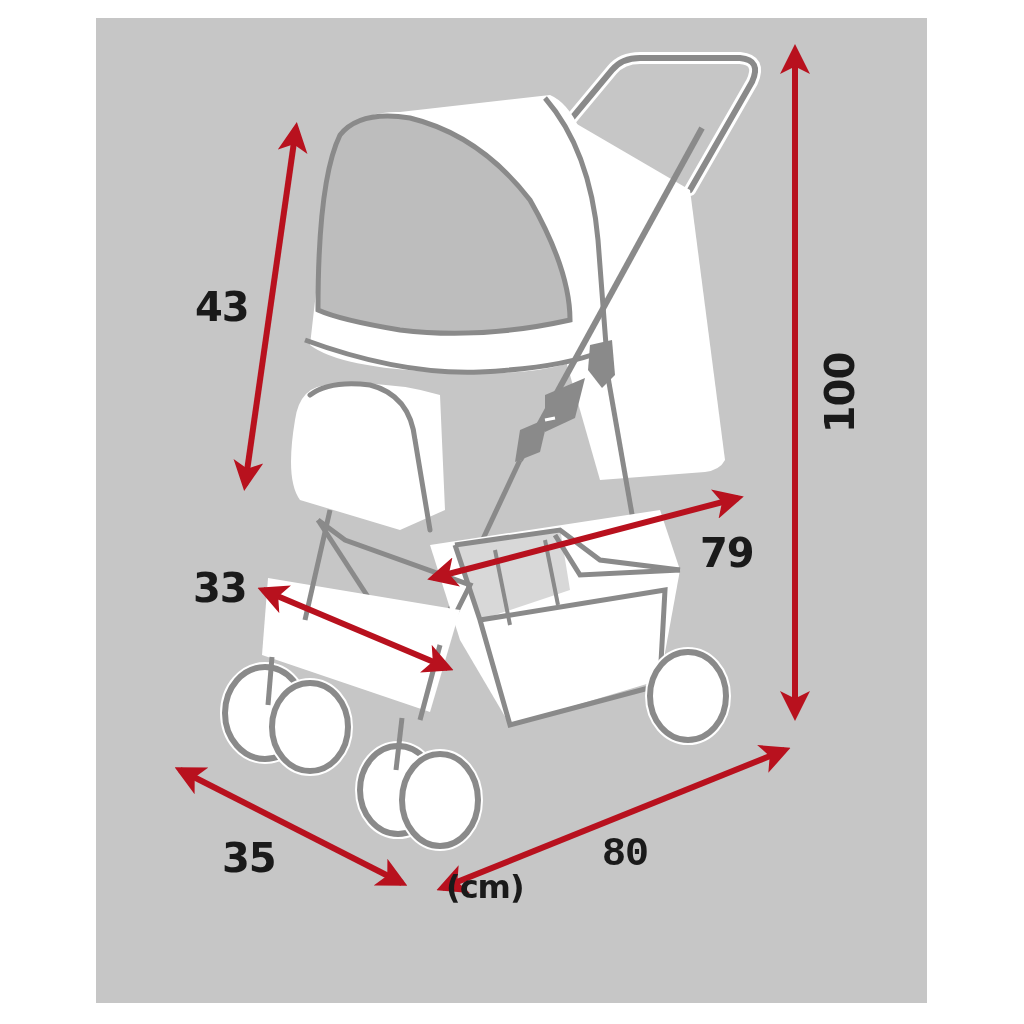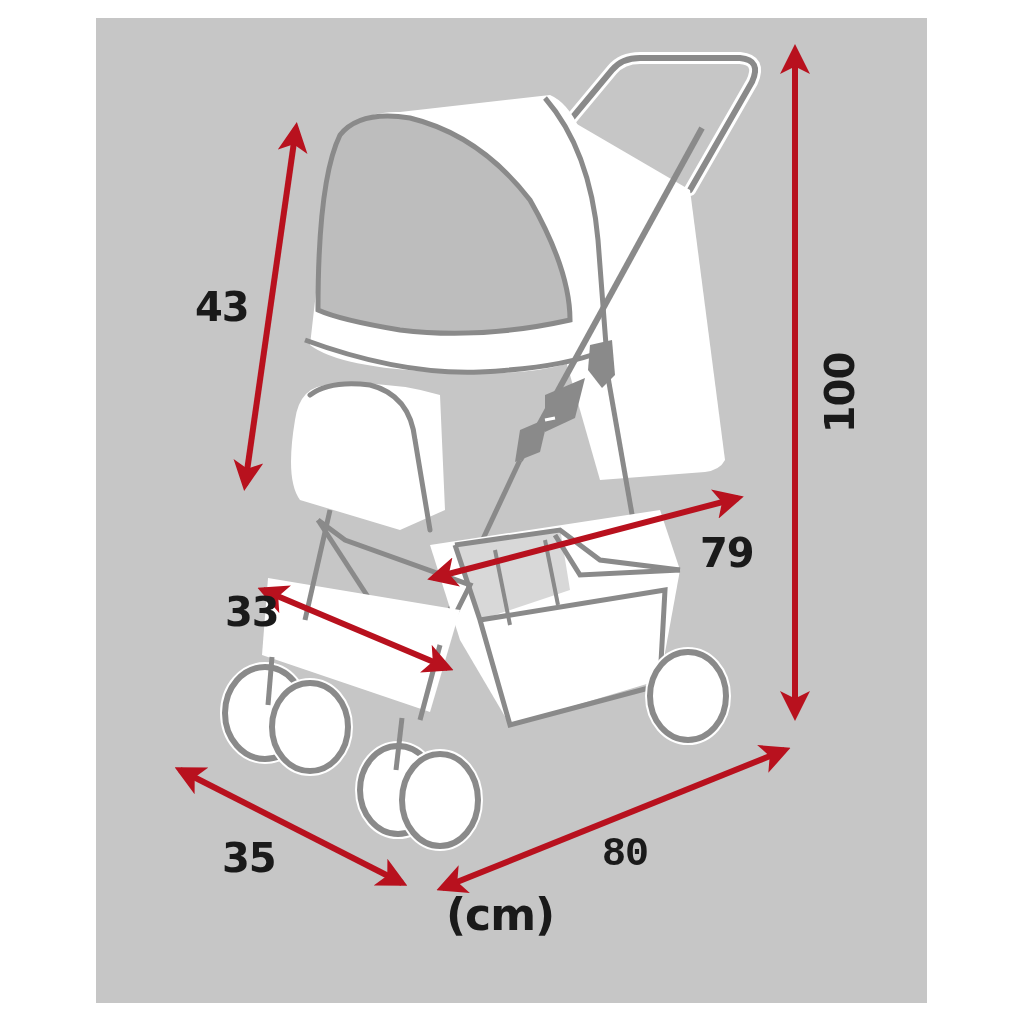--- a/index.html
+++ b/index.html
@@ -1,26 +1,26 @@
 <!DOCTYPE html>
 <html><head>
   <meta charset="utf-8">
   <style>
     html, body { margin: 0; padding: 0; background: #ffffff; }
     body { width: 1024px; height: 1024px; position: relative; overflow: hidden; font-family: "DejaVu Sans", sans-serif; }
     .panel { position: absolute; left: 96px; top: 18px; width: 831px; height: 985px; background: #c6c6c6; }
     svg.art { position: absolute; left: 0; top: 0; width: 1024px; height: 1024px; }
     .dim-label { position: absolute; font-family: "DejaVu Sans", sans-serif; font-weight: bold; color: #1a1a1a; font-size: 40px; line-height: 1; letter-spacing: -1px; }
     .lbl-55 { left: 195px; top: 287px; }
-    .lbl-33 { left: 193px; top: 592px; margin-left: 32px; }
+    .lbl-33 { left: 193px; top: 568px; }
     .lbl-53 { left: 700px; top: 533px; }
     .lbl-47 { left: 222px; top: 838px; }
     .lbl-80 { left: 602px; top: 835px; font-family: Liberation Mono, monospace; }
     .lbl-100 { left: 800px; top: 373px; transform: rotate(-90deg); transform-origin: center center; }
-    .lbl-unit { left: 446px; top: 893px; font-size: 44px; }
+    .lbl-unit { left: 446px; top: 871px; font-size: 32px; }
   </style>
 </head>
 <body>
 
 <div class="panel"></div>
 
 <svg class="art" viewBox="0 0 1024 1024" xmlns="http://www.w3.org/2000/svg">
   <defs>
     <marker id="ah" viewBox="0 0 10 10" refX="8" refY="5" markerWidth="5" markerHeight="5" orient="auto-start-reverse">
       <path d="M0,0 L10,5 L0,10 L2.5,5 Z" fill="#b8111e"></path>

